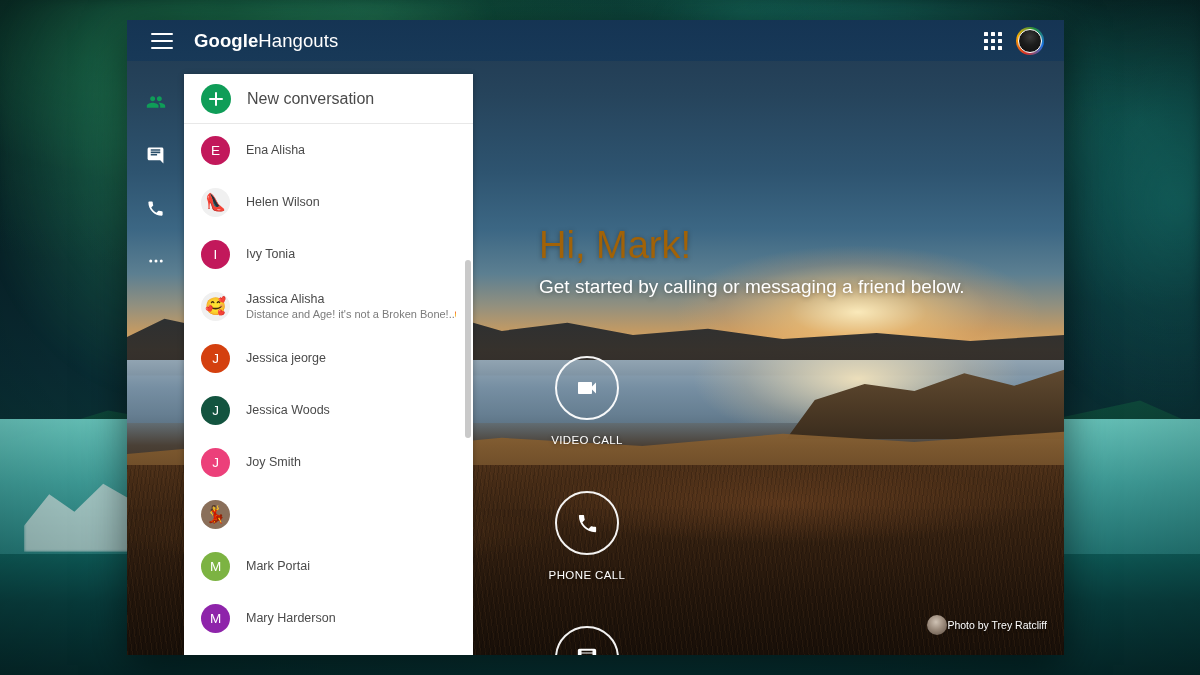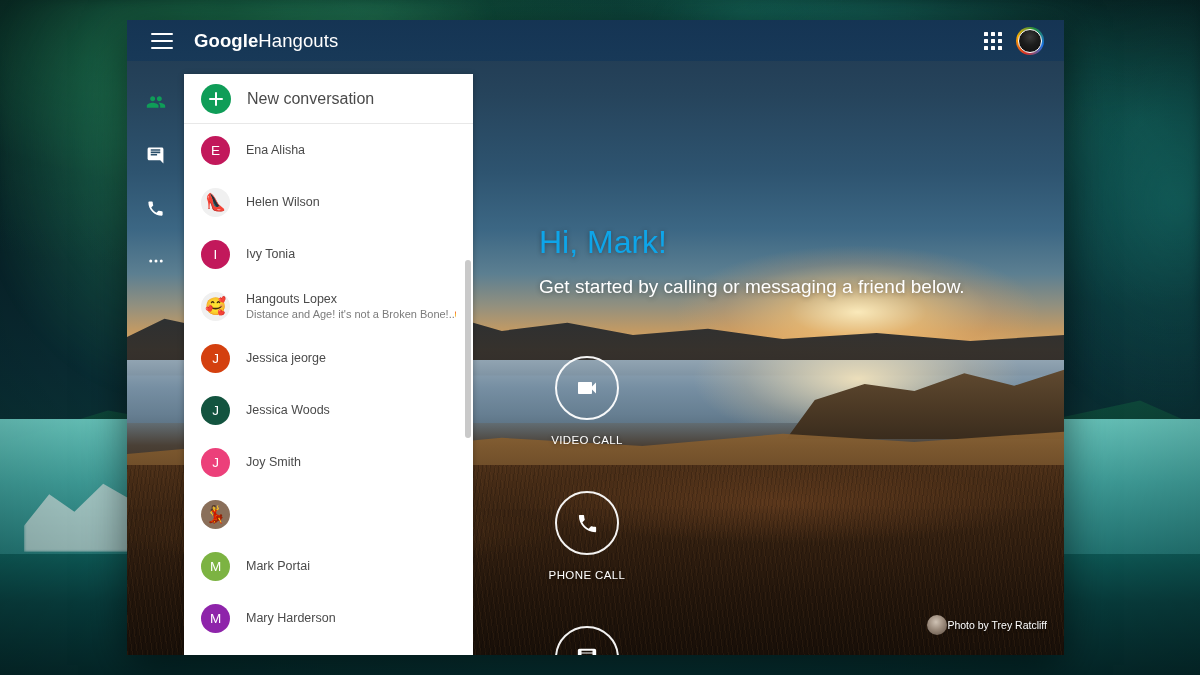--- a/index.html
+++ b/index.html
@@ -378,22 +378,22 @@
     right: 0;
     top: 41px;
     bottom: 0;
     padding-left: 66px;
     box-sizing: border-box;
   }
   .greet {
     position: absolute;
     top: 163px;
     left: 66px;
-    color: #0ea5e9;
-    font-size: 32px;
+    color: #a16207;
+    font-size: 38px;
     text-shadow: 0 1px 5px rgba(0,0,0,0.35);
     white-space: nowrap;
   }
   .subgreet {
     position: absolute;
     top: 215px;
     left: 66px;
     color: #fff;
     font-size: 19px;
     text-shadow: 0 1px 5px rgba(0,0,0,0.35);
@@ -543,21 +543,21 @@
           </div>
           <div class="contact-row">
             <div class="cavatar" style="background: rgb(194, 24, 91);">I</div>
             <div class="ctext">
               <div class="cname">Ivy Tonia</div>
             </div>
           </div>
           <div class="contact-row">
             <div class="cavatar photo" style="background: rgb(240, 240, 240);">🥰</div>
             <div class="ctext">
-              <div class="cname">Hangouts Lopex</div>
+              <div class="cname">Jassica Alisha</div>
               <div class="csnippet">Distance and Age! it's not a Broken Bone!..😍😍</div>
             </div>
           </div>
           <div class="contact-row">
             <div class="cavatar" style="background: rgb(212, 64, 15);">J</div>
             <div class="ctext">
               <div class="cname">Jessica jeorge</div>
             </div>
           </div>
           <div class="contact-row">

